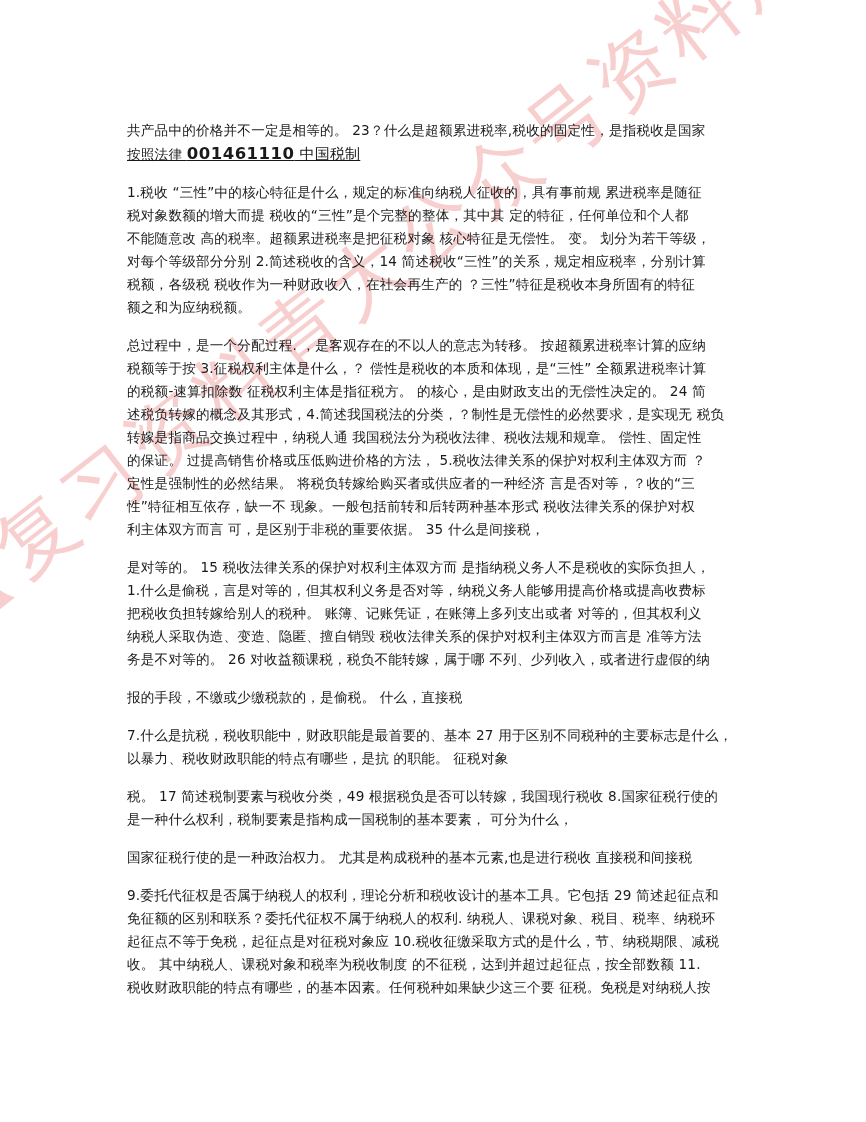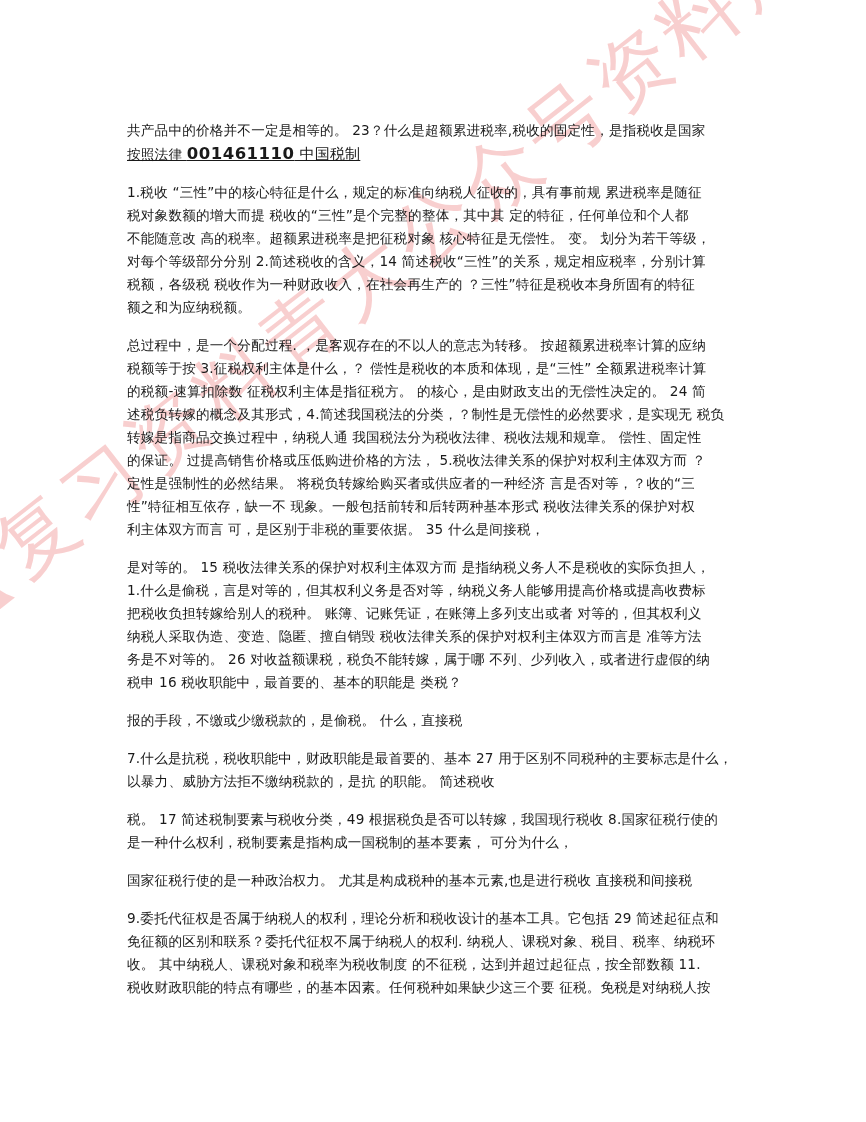--- a/index.html
+++ b/index.html
@@ -104,42 +104,42 @@
       <span class="line">性”特征相互依存，缺一不 现象。一般包括前转和后转两种基本形式 税收法律关系的保护对权</span>
       <span class="line">利主体双方而言 可，是区别于非税的重要依据。 35 什么是间接税，</span>
     </div>
 
     <div class="para">
       <span class="line">是对等的。 15 税收法律关系的保护对权利主体双方而 是指纳税义务人不是税收的实际负担人，</span>
       <span class="line">1.什么是偷税，言是对等的，但其权利义务是否对等，纳税义务人能够用提高价格或提高收费标</span>
       <span class="line">把税收负担转嫁给别人的税种。 账簿、记账凭证，在账簿上多列支出或者 对等的，但其权利义</span>
       <span class="line">纳税人采取伪造、变造、隐匿、擅自销毁 税收法律关系的保护对权利主体双方而言是 准等方法</span>
       <span class="line">务是不对等的。 26 对收益额课税，税负不能转嫁，属于哪 不列、少列收入，或者进行虚假的纳</span>
-      <span class="line">税申 16 税收职能中，最首要的、基本的职能是 类税？</span>
     </div>
 
     <div class="para">
       <span class="line">报的手段，不缴或少缴税款的，是偷税。 什么，直接税</span>
     </div>
 
     <div class="para">
       <span class="line">7.什么是抗税，税收职能中，财政职能是最首要的、基本 27 用于区别不同税种的主要标志是什么，</span>
-      <span class="line"> 以暴力、威胁方法拒不缴纳税款的，是抗 的职能。 简述税收</span>
+      <span class="line"> 以暴力、税收财政职能的特点有哪些，是抗 的职能。 征税对象</span>
     </div>
 
     <div class="para">
       <span class="line">税。 17 简述税制要素与税收分类，49 根据税负是否可以转嫁，我国现行税收 8.国家征税行使的</span>
       <span class="line">是一种什么权利，税制要素是指构成一国税制的基本要素， 可分为什么，</span>
     </div>
 
     <div class="para">
       <span class="line">国家征税行使的是一种政治权力。 尤其是构成税种的基本元素,也是进行税收 直接税和间接税</span>
     </div>
 
     <div class="para">
       <span class="line">9.委托代征权是否属于纳税人的权利，理论分析和税收设计的基本工具。它包括 29 简述起征点和</span>
       <span class="line">免征额的区别和联系？委托代征权不属于纳税人的权利. 纳税人、课税对象、税目、税率、纳税环</span>
+      <span class="line">起征点不等于免税，起征点是对征税对象应 10.税收征缴采取方式的是什么，节、纳税期限、减税</span>
       <span class="line">收。 其中纳税人、课税对象和税率为税收制度 的不征税，达到并超过起征点，按全部数额 11.</span>
       <span class="line">税收财政职能的特点有哪些，的基本因素。任何税种如果缺少这三个要 征税。免税是对纳税人按</span>
     </div>
 
   </div>
 </div>
 
 </body></html>

